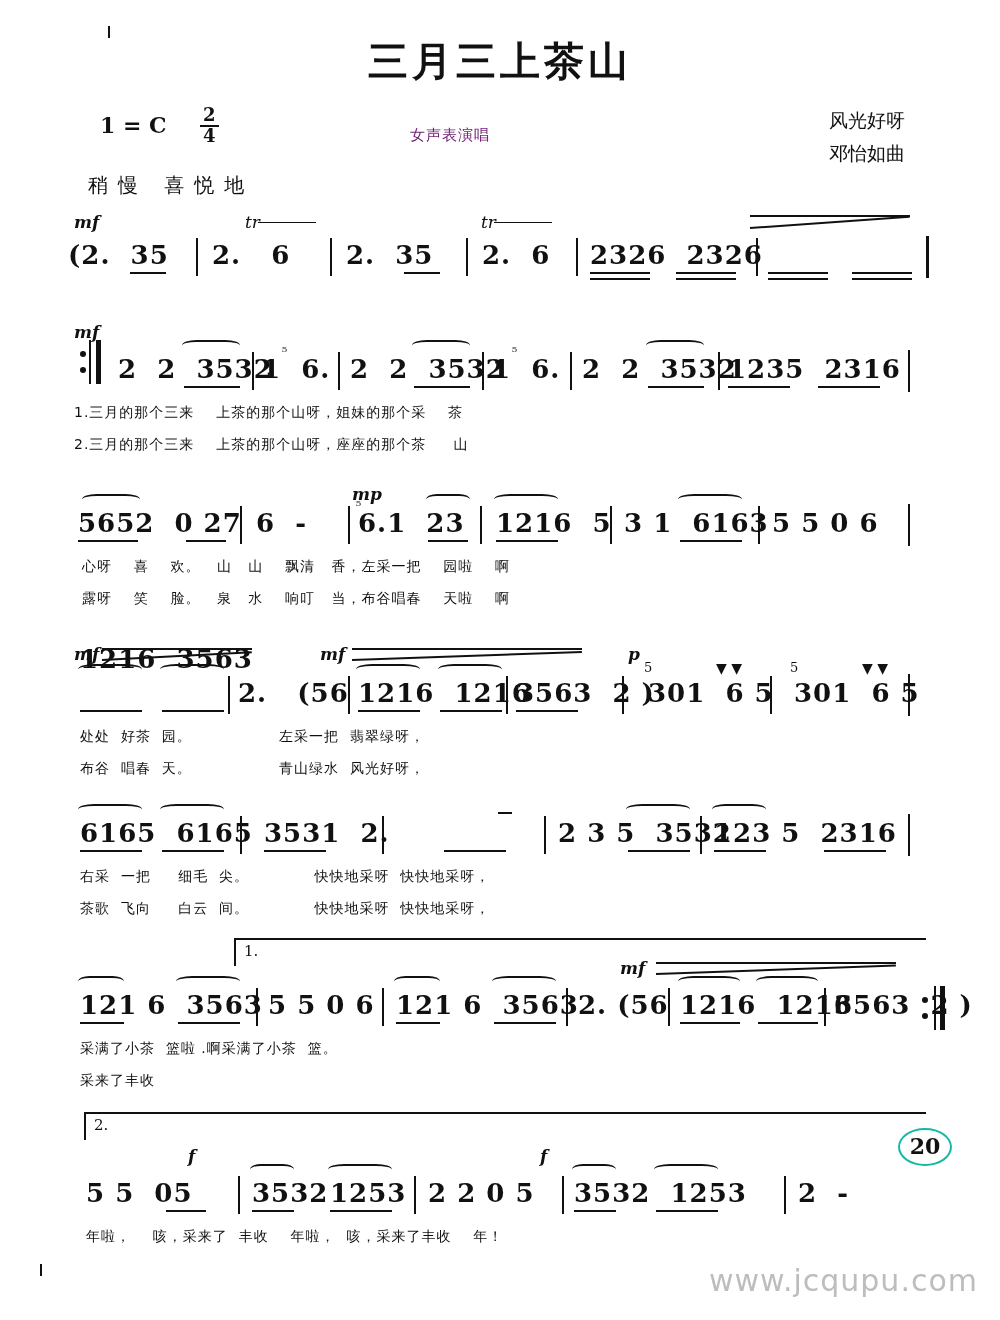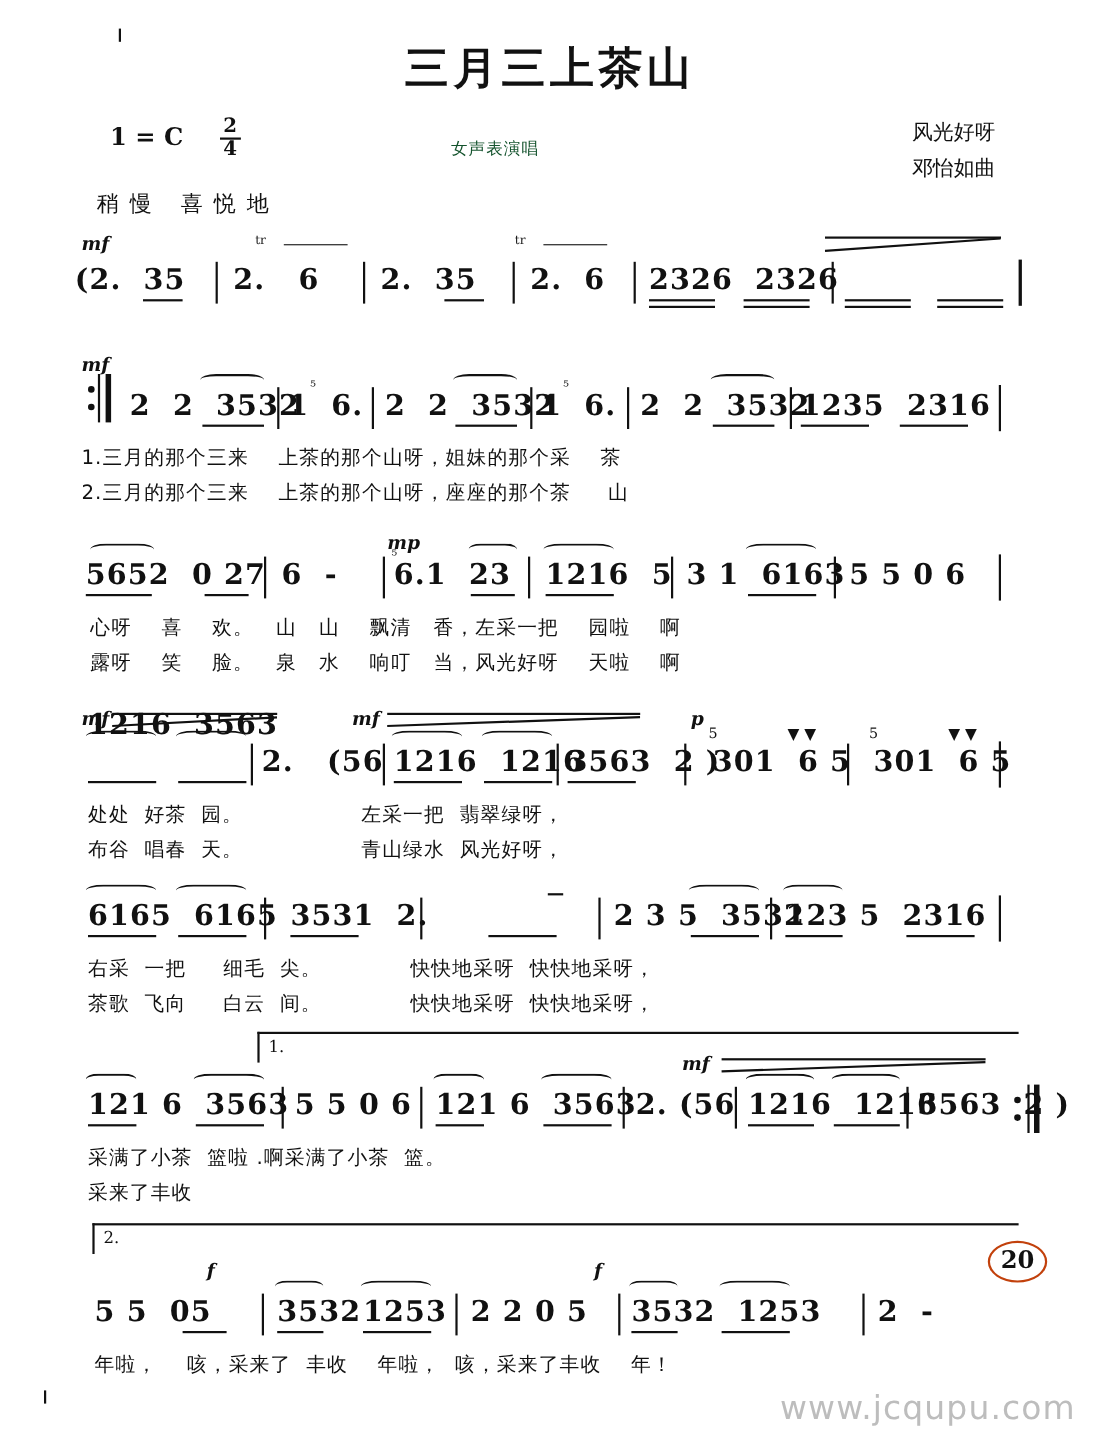--- a/index.html
+++ b/index.html
@@ -7,50 +7,50 @@
   .sheet{position:absolute;left:0;top:0;width:1000px;height:1320px;}
 
   
   .title{position:absolute;left:0;top:34px;width:1000px;text-align:center;font-family:"DejaVu Serif",serif;font-size:40px;font-weight:700;letter-spacing:4px;}
 
   
   .key{position:absolute;left:100px;top:112px;font-family:"DejaVu Serif",serif;font-size:22px;font-weight:700;}
   .meter{position:absolute;left:200px;top:106px;font-family:"DejaVu Serif",serif;font-size:18px;font-weight:700;text-align:center;line-height:1.05;}
   .meter .num{display:block;border-bottom:2px solid #111;padding:0 3px;}
   .meter .den{display:block;padding:0 3px;}
-  .perf{position:absolute;left:410px;top:126px;font-size:15px;letter-spacing:1px;color:#14532d;}
+  .perf{position:absolute;left:410px;top:126px;font-size:15px;letter-spacing:1px;color:#701a75;}
   .credits{position:absolute;right:95px;top:104px;text-align:left;font-family:"DejaVu Serif",serif;font-size:19px;line-height:1.75;}
   .tempo{position:absolute;left:88px;top:172px;font-family:"DejaVu Serif",serif;font-size:20px;letter-spacing:10px;}
 
   
   .t{position:absolute;white-space:pre;}
   .dyn{font-family:"DejaVu Serif",serif;font-style:italic;font-weight:700;font-size:17px;}
   .notes{font-family:"DejaVu Serif",serif;font-size:26px;font-weight:700;letter-spacing:1px;}
-  .lyr{font-size:18px;letter-spacing:1px;}
+  .lyr{font-size:14px;letter-spacing:1px;}
   .small{font-size:15px;}
-  .tr{font-family:"DejaVu Serif",serif;font-size:11px;}
+  .tr{font-family:"DejaVu Serif",serif;font-style:italic;font-size:17px;margin-left:13px;}
   .sq{font-family:"DejaVu Serif",serif;font-size:15px;}
   .bar{position:absolute;background:#111;width:2px;}
   .hline{position:absolute;background:#111;height:2px;}
   .repeat{position:absolute;}
   .repeat .thick{position:absolute;left:0;top:0;width:5px;height:100%;background:#111;}
   .repeat .thin{position:absolute;left:9px;top:0;width:2px;height:100%;background:#111;}
   .repeat .d1,.repeat .d2{position:absolute;left:15px;width:6px;height:6px;border-radius:50%;background:#111;}
   .repeat .d1{top:25%;}
   .repeat .d2{top:62%;}
   .repeatL .thick{left:16px;}
   .repeatL .thin{left:9px;}
   .repeatL .d1,.repeatL .d2{left:0px;}
   .slur{position:absolute;border-top:2px solid #111;border-radius:50%/100%;height:9px;}
   .cresc{position:absolute;}
   .cresc i{position:absolute;left:0;background:#111;height:2px;transform-origin:left center;}
   .bracket{position:absolute;border-left:2px solid #111;border-top:2px solid #111;}
   .wm{position:absolute;right:22px;bottom:22px;font-family:"DejaVu Sans",sans-serif;font-size:30px;color:#bdbdbd;letter-spacing:1px;}
   .tiny{font-size:13px;font-family:"DejaVu Serif",serif;}
-  .oval{position:absolute;border:2px solid #c2410c;border-radius:50%;font-family:"DejaVu Serif",serif;font-weight:700;font-size:22px;text-align:center;}
+  .oval{position:absolute;border:2px solid #14b8a6;border-radius:50%;font-family:"DejaVu Serif",serif;font-weight:700;font-size:22px;text-align:center;}
   .corner{position:absolute;width:2px;height:12px;background:#111;}
   .ctl{position:absolute;width:14px;height:2px;background:#111;}
 </style>
 </head>
 <body>
 
 <div class="sheet">
 
   <div class="title">三月三上茶山</div>
 
@@ -162,21 +162,21 @@
 
   <div class="t notes" style="left:624px;top:508px;">3 1  6163</div>
   <div class="hline" style="left:680px;top:540px;width:62px;"></div>
   <div class="slur" style="left:678px;top:494px;width:64px;"></div>
   <div class="bar" style="left:758px;top:506px;height:38px;"></div>
 
   <div class="t notes" style="left:772px;top:508px;">5 5 0 6</div>
   <div class="bar" style="left:908px;top:504px;height:42px;"></div>
 
   <div class="t lyr" style="left:82px;top:558px;">心呀    喜    欢。   山   山    飘清   香，左采一把    园啦    啊</div>
-  <div class="t lyr" style="left:82px;top:590px;">露呀    笑    脸。   泉   水    响叮   当，风光好呀    天啦    啊</div>
+  <div class="t lyr" style="left:82px;top:590px;">露呀    笑    脸。   泉   水    响叮   当，布谷唱春    天啦    啊</div>
 
   <div class="t dyn" style="left:74px;top:644px;">mf</div>
   <div class="cresc" style="left:102px;top:648px;width:150px;height:14px;">
     <i style="width:150px;top:0px;"></i>
       <i style="width:150px;top:11px;transform:rotate(-3deg);"></i>
   </div>
   <div class="t dyn" style="left:320px;top:644px;">mf</div>
   <div class="cresc" style="left:352px;top:648px;width:230px;height:14px;">
     <i style="width:230px;top:0px;"></i>
       <i style="width:230px;top:11px;transform:rotate(-2deg);"></i>

